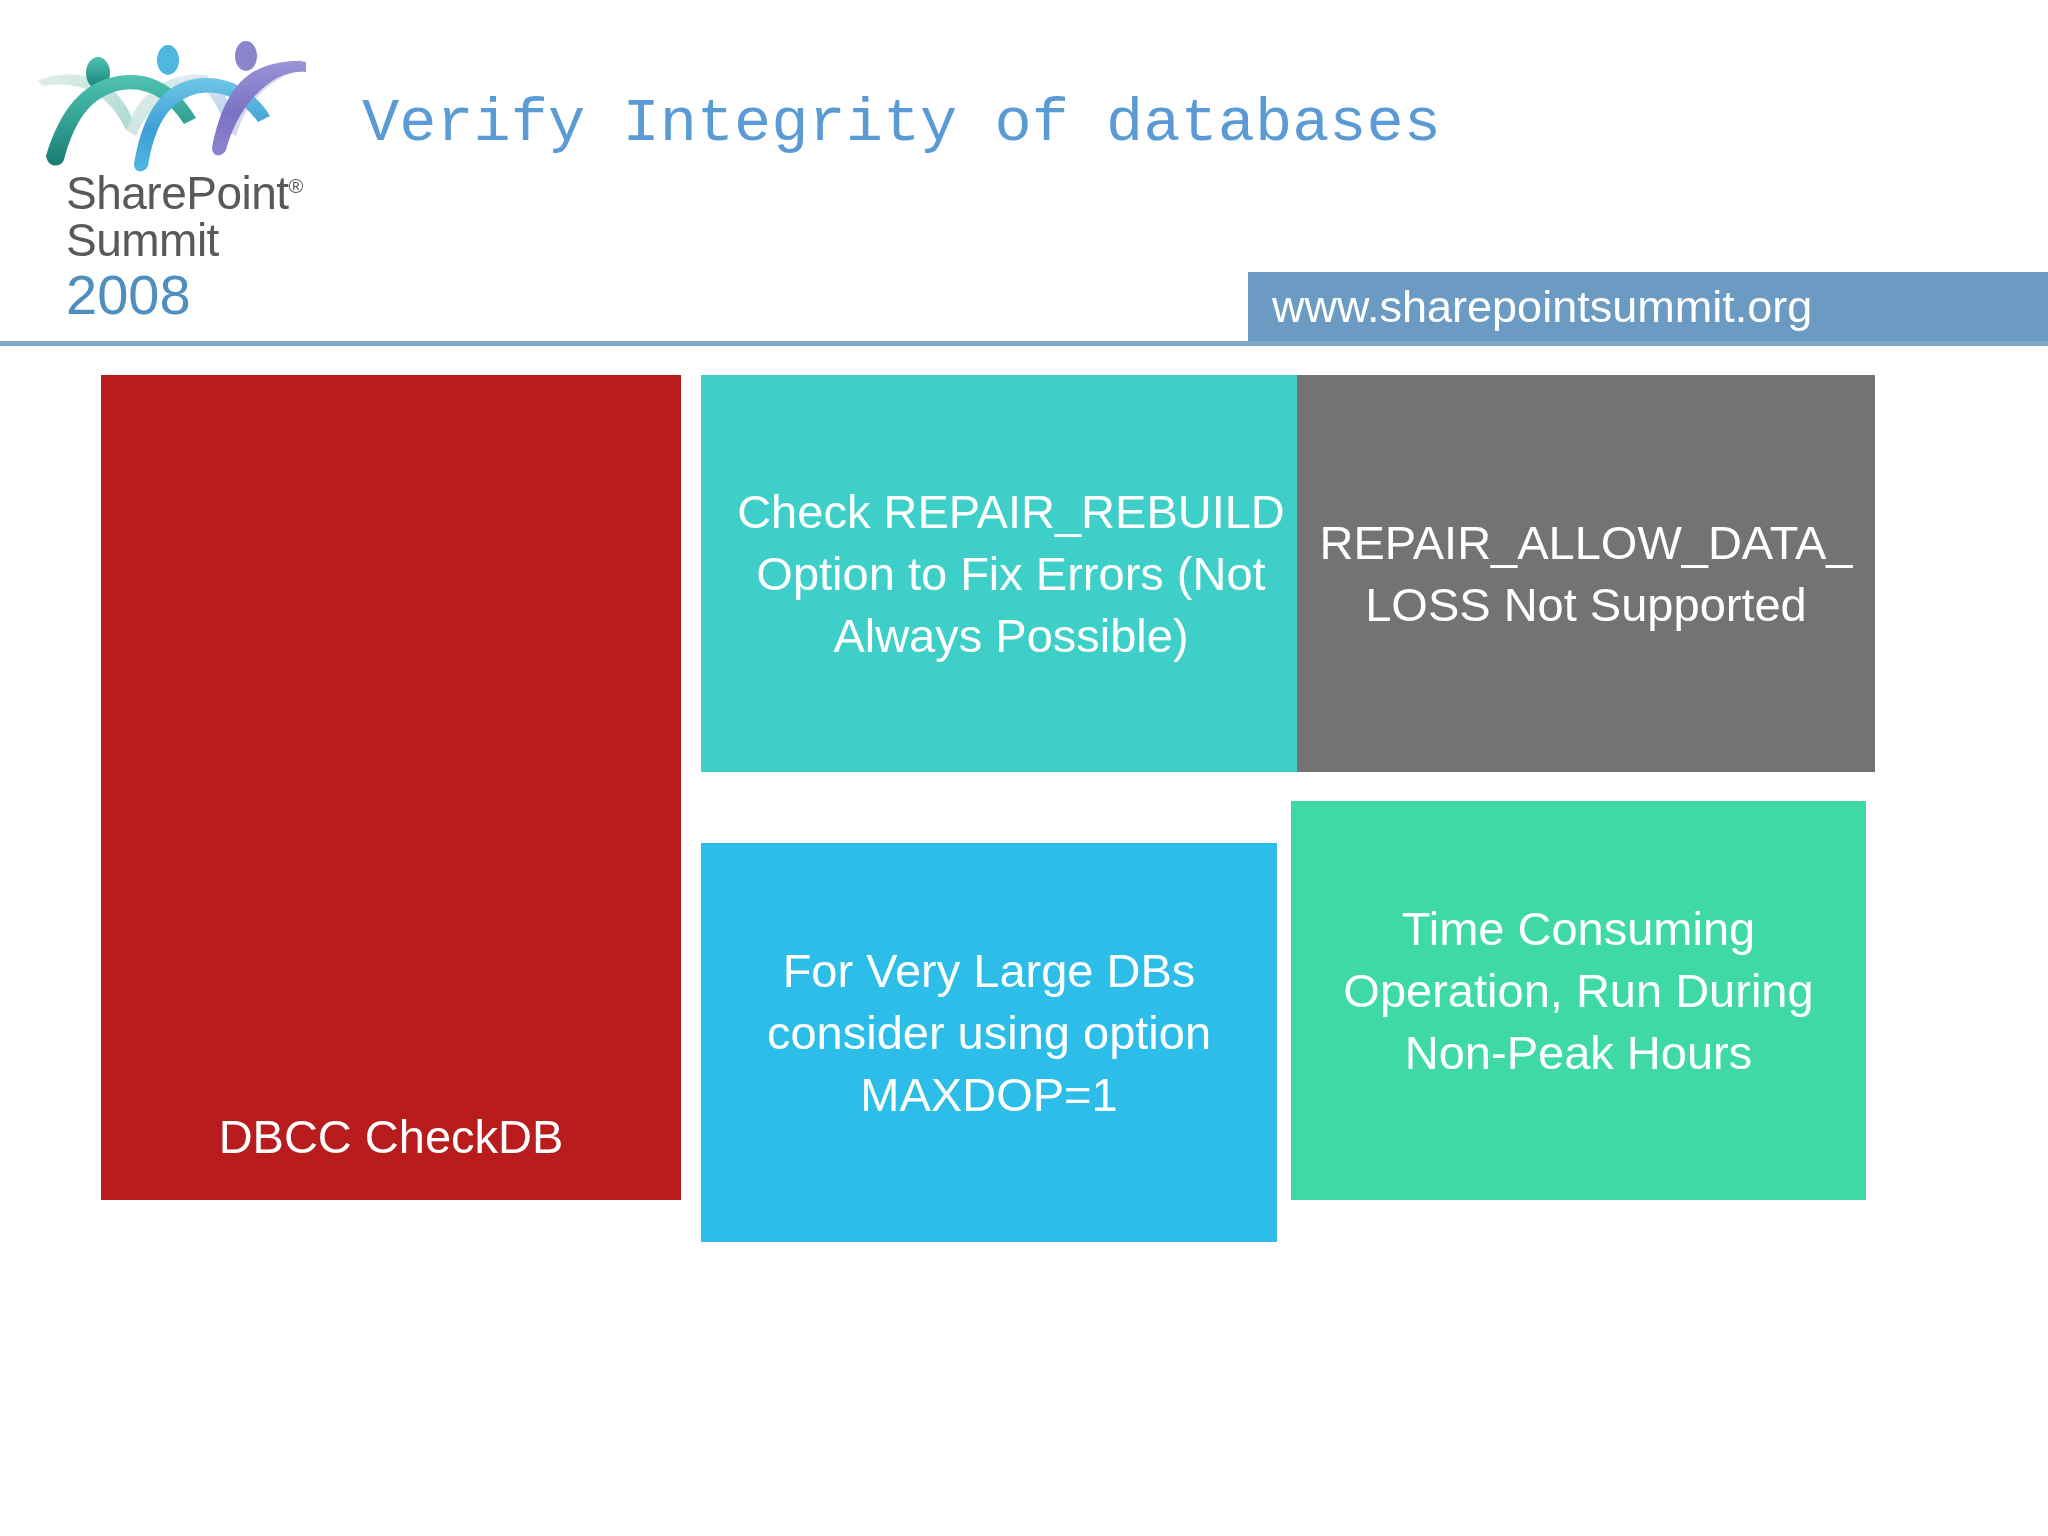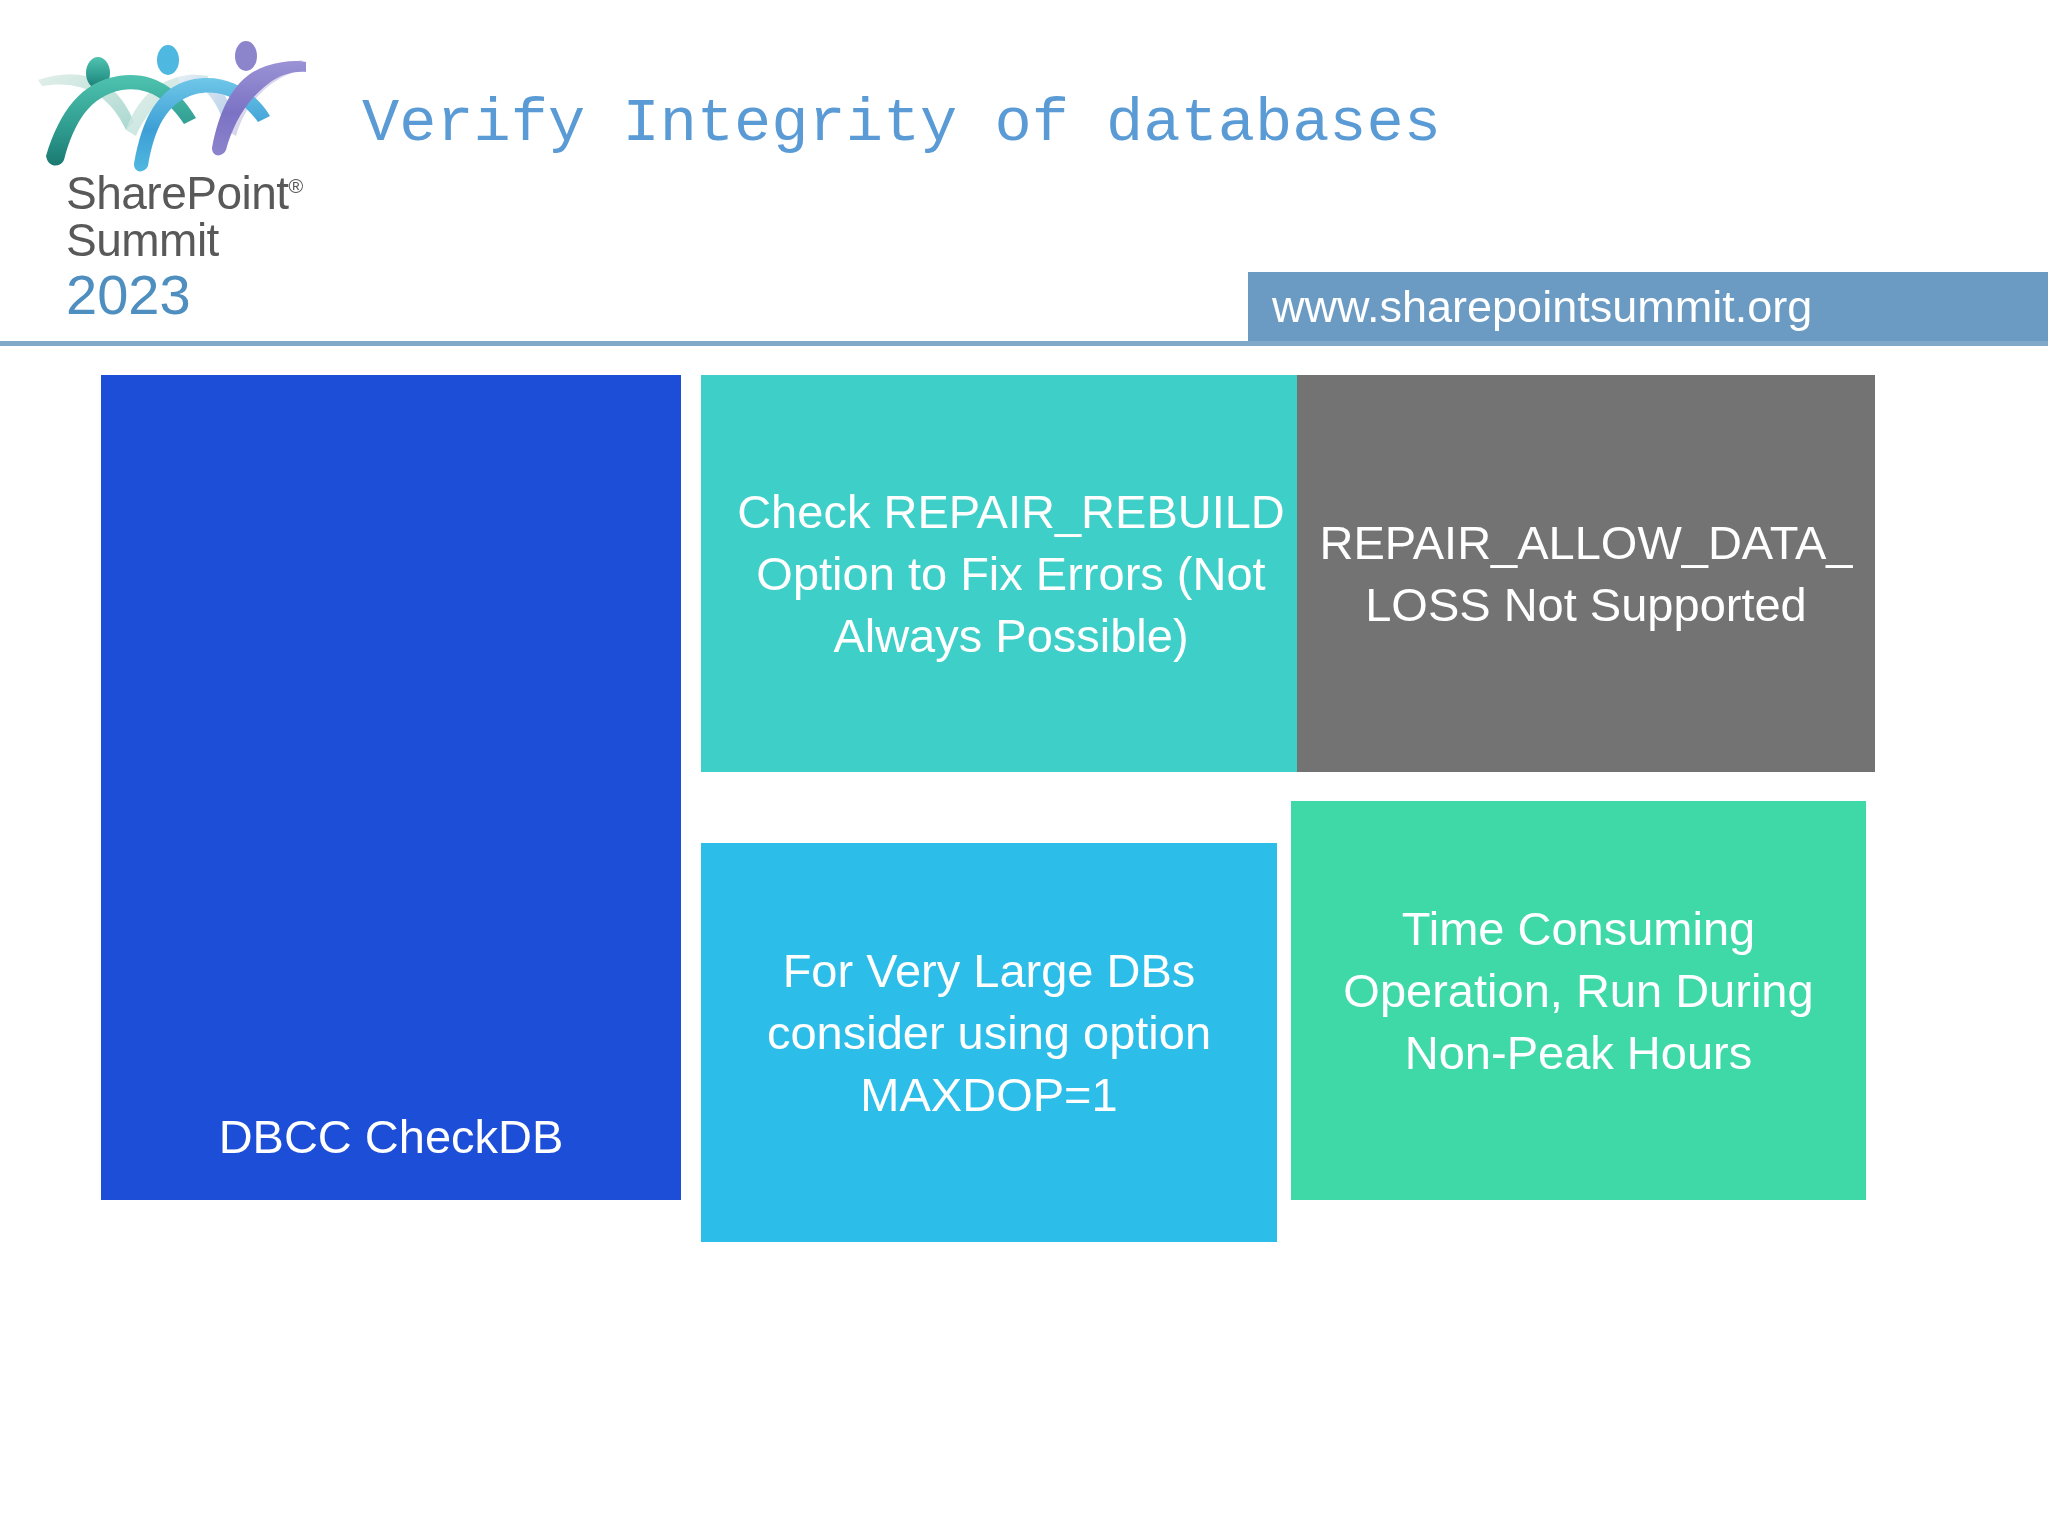--- a/index.html
+++ b/index.html
@@ -139,21 +139,21 @@
     color: #ffffff;
     white-space: pre-line;
   }
 
   
   .tile-main {
     left: 101px;
     top: 375px;
     width: 580px;
     height: 825px;
-    background: #1d4ed8;
+    background: #b91c1c;
     align-items: flex-end;
   }
   .tile-main .tile-text { padding-bottom: 22px; }
 
   .tile-r1c2 {
     left: 701px;
     top: 375px;
     width: 620px;
     height: 397px;
     background: #3ECFC8;
@@ -241,21 +241,21 @@
 
         <ellipse cx="216" cy="38" rx="11" ry="15" fill="#8C85CC"></ellipse>
         <path d="M182 130 C 190 88, 206 58, 236 48 C 252 43, 266 42, 276 44
                  L 276 54 C 262 53, 248 58, 238 66 C 214 84, 202 110, 196 132
                  C 192 140, 182 139, 182 130 Z" fill="url(#gPurple)"></path>
       </svg>
     </div>
     <div class="logo-wordmark">
       <div class="logo-line1"><span>SharePoint</span><sup>®</sup></div>
       <div class="logo-line2">Summit</div>
-      <div class="logo-year">2023</div>
+      <div class="logo-year">2008</div>
     </div>
   </div>
 
   <div class="page-title">Verify Integrity of databases</div>
 
   <div class="url-banner">
     <span class="url-banner-text">www.sharepointsummit.org</span>
   </div>
 
   <div class="header-rule"></div>

